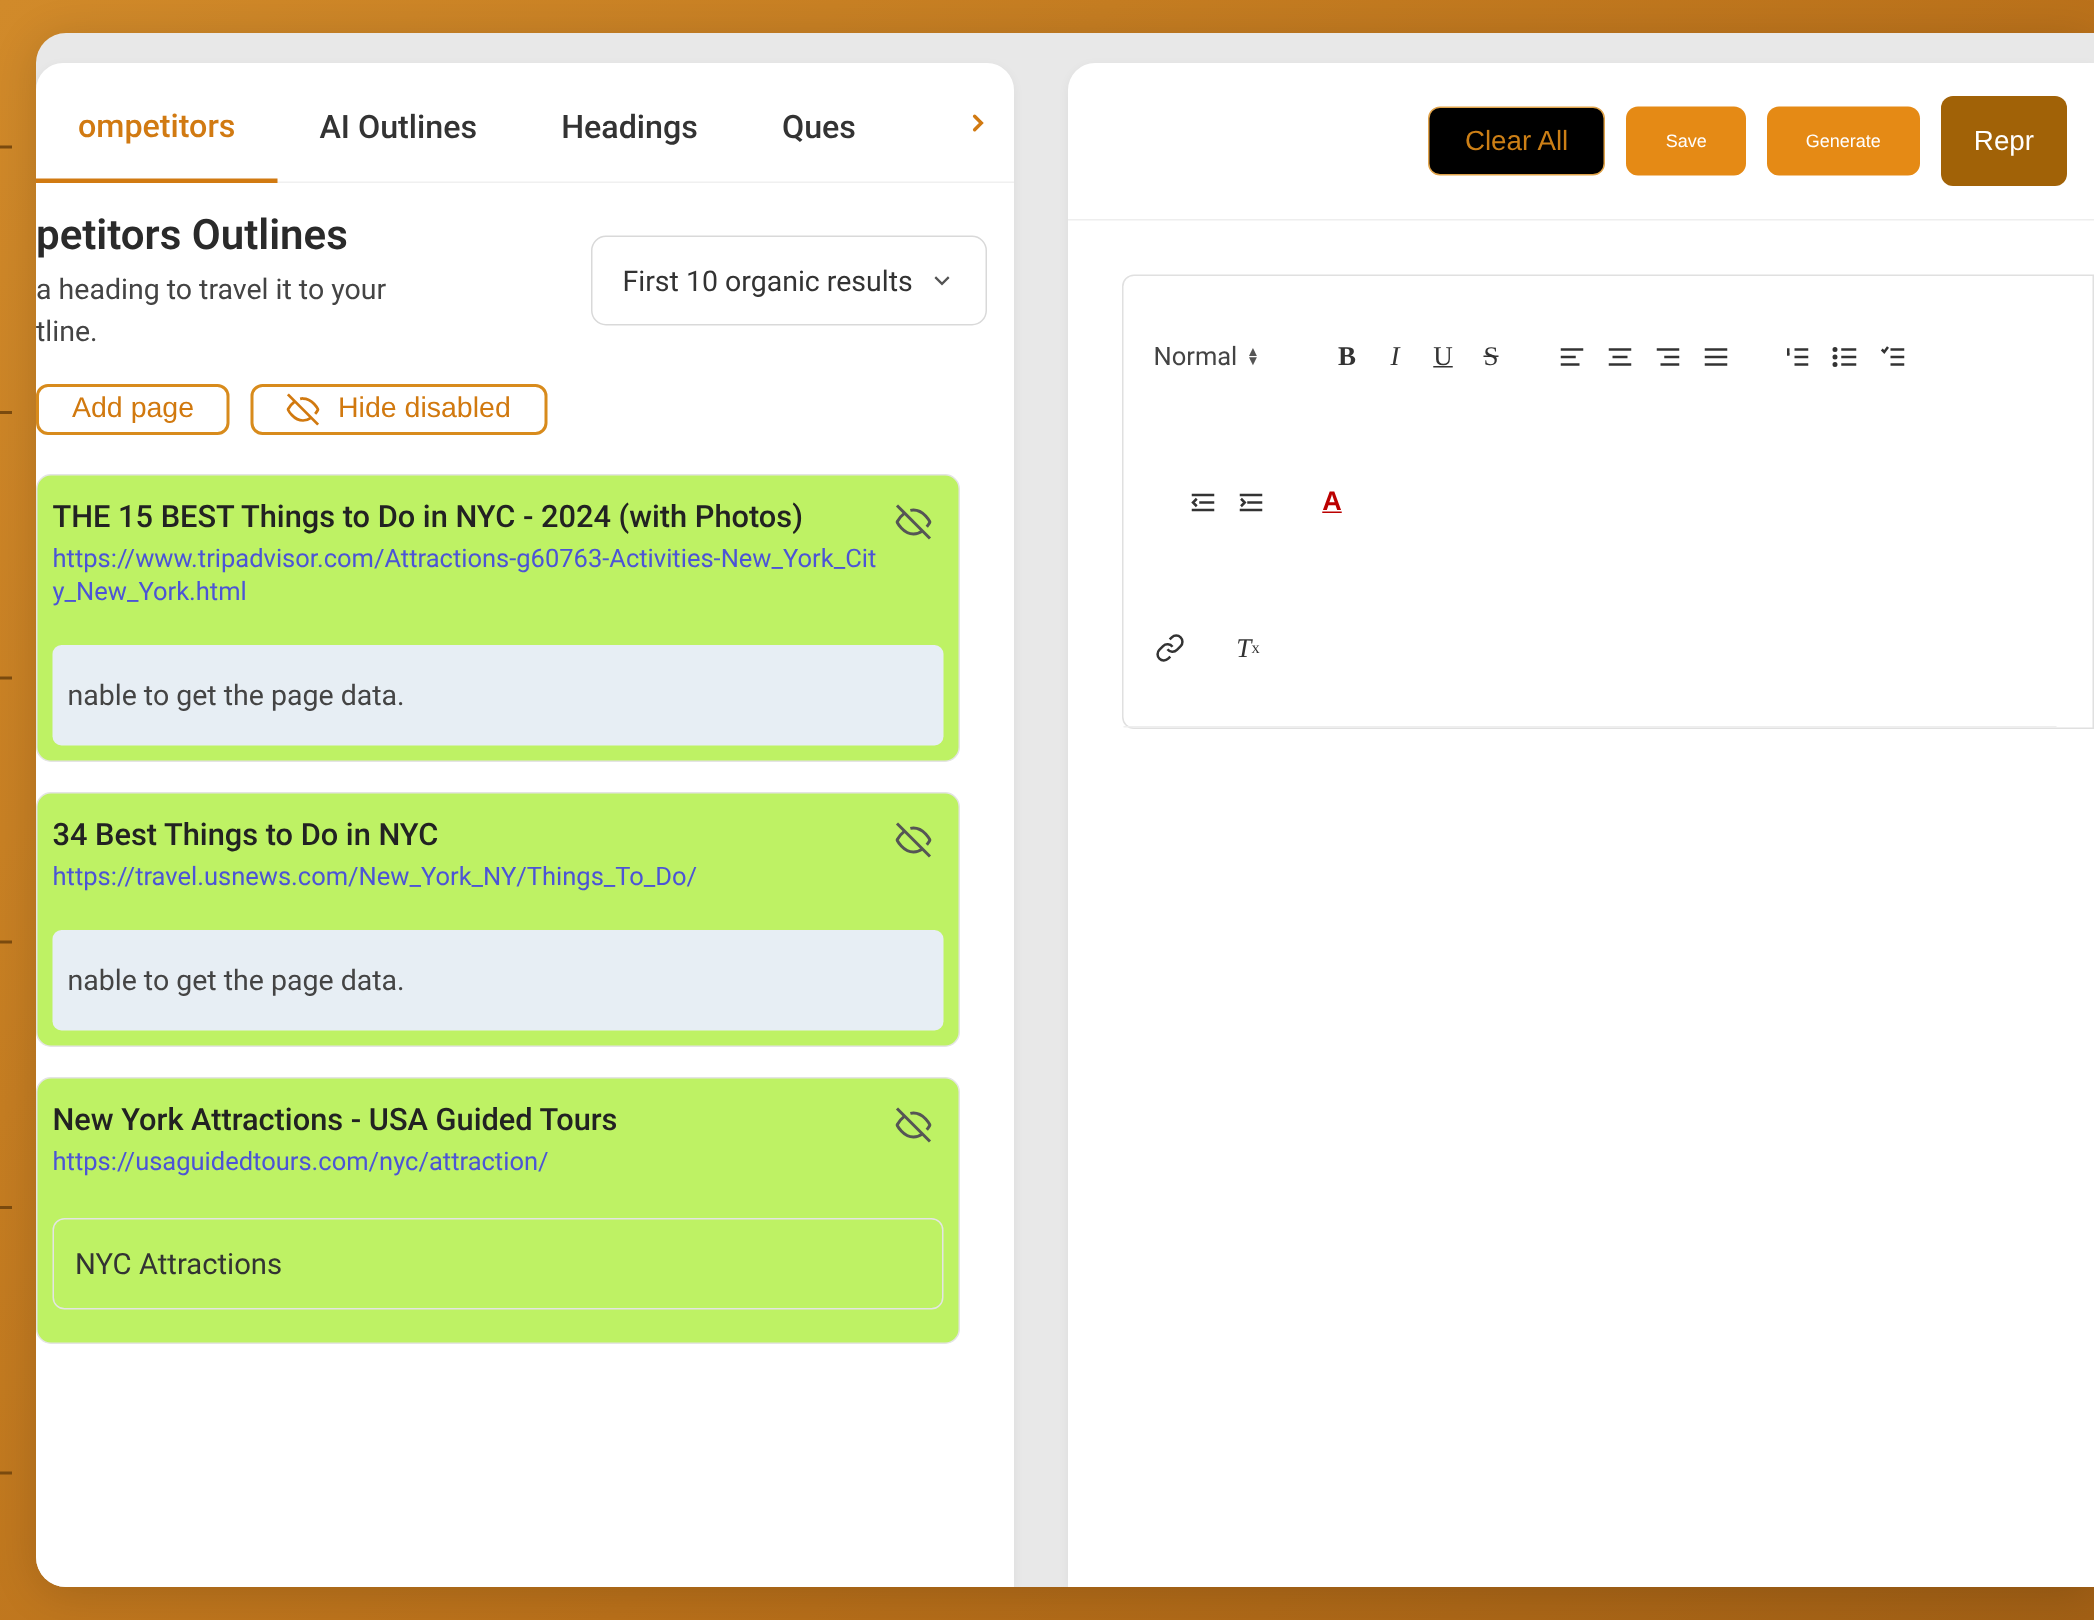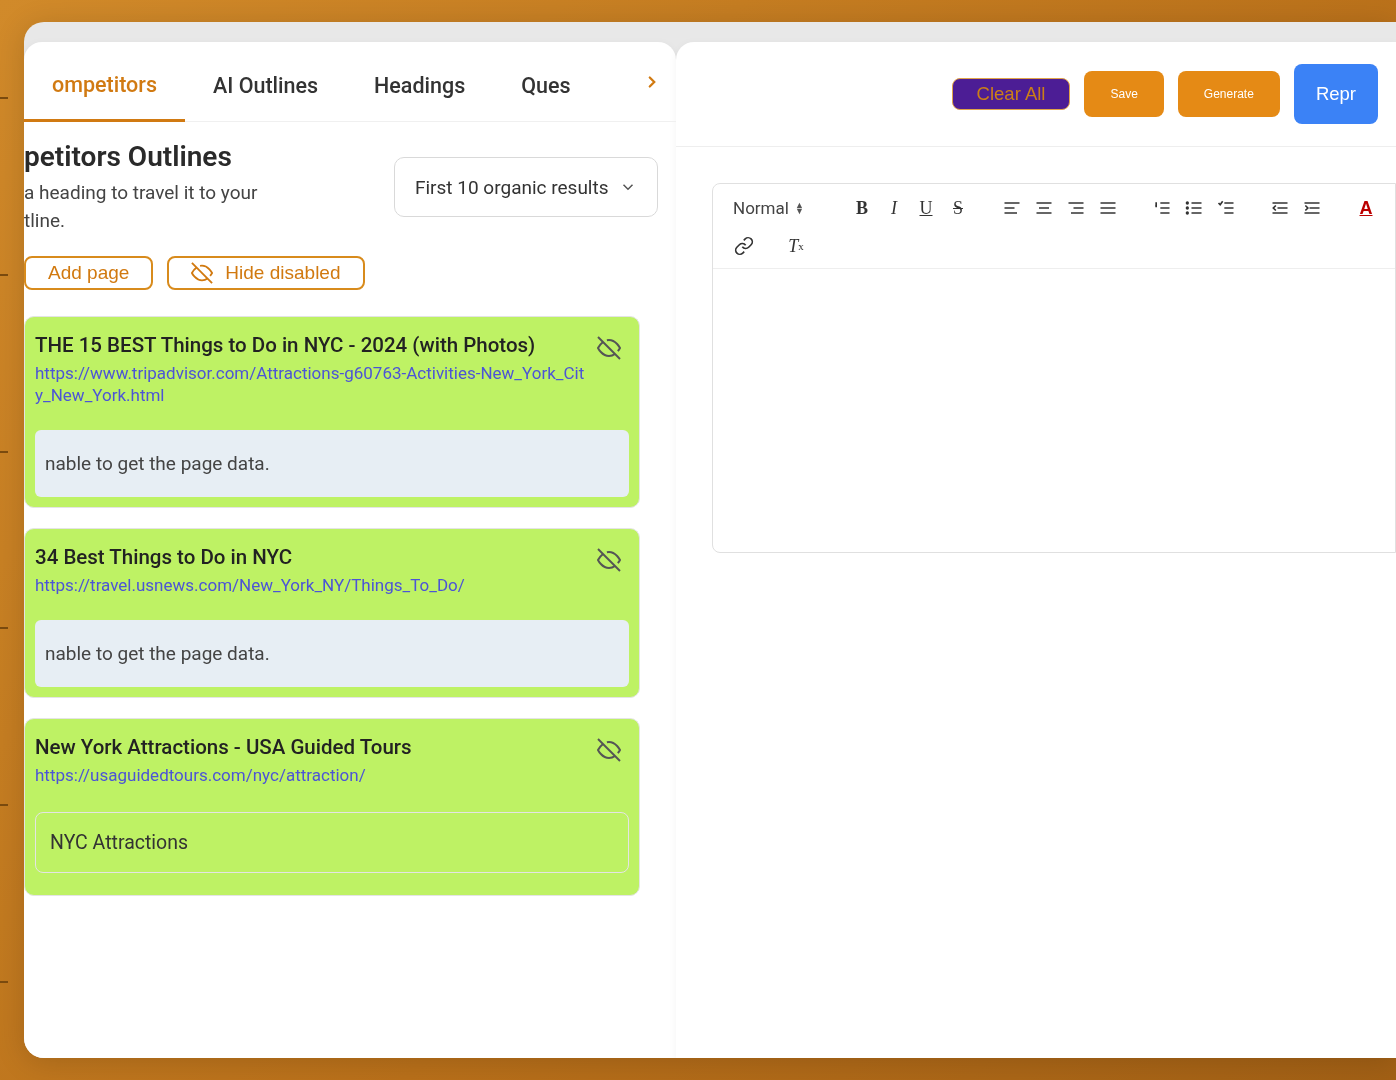--- a/index.html
+++ b/index.html
@@ -27,20 +27,21 @@
     position:absolute; left:24px; top:22px; right:0; bottom:22px;
     background:#e8e8e8;
     border-radius:20px 0 0 20px;
     overflow:hidden;
     box-shadow: 0 4px 30px rgba(0,0,0,0.15);
   }
 
   .panels {
     position:absolute; inset:0;
     display:flex;
+    gap:36px;
     padding:0;
   }
 
   
   .left-panel {
     flex:0 0 652px;
     background:#ffffff;
     border-radius:18px 18px 0 0;
     margin-top:20px;
     margin-left:0;
@@ -205,49 +206,49 @@
   }
   .right-toolbar {
     display:flex;
     justify-content:flex-end;
     align-items:center;
     gap:14px;
     padding:22px 18px 22px 18px;
     border-bottom:1px solid #eee;
   }
   .btn-clear {
-    height:32px; padding:0 24px;
+    height:46px; padding:0 24px;
     border:1.5px solid #e0a34a;
-    background:#4c1d95; color:#cc7f16;
+    background:#000000; color:#cc7f16;
     border-radius:8px; font-size:18.5px; font-weight:500;
     cursor:pointer;
   }
   .btn-solid {
     height:46px; padding:0 26px;
     border:none; border-radius:8px;
     background:#e58a15; color:#fff;
     font-size:12px; font-weight:500;
     cursor:pointer;
   }
   .btn-disabled {
     height:60px; padding:0 22px;
     border:none; border-radius:8px;
-    background:#3b82f6; color:#fff;
+    background:#a16207; color:#fff;
     font-size:18.5px; font-weight:500;
     cursor:default;
   }
 
   .editor-box {
     margin:36px 0 0 36px;
     border:1px solid #e0e0e0;
     border-radius:8px 0 0 8px;
     display:flex;
-    flex-direction:column;
+    flex-direction:row;
     width:calc(100% - 36px);
-    height:370px;
+    height:303px;
     background:#fff;
   }
   .editor-toolbar {
     display:flex;
     align-items:center;
     flex-wrap:wrap;
     gap:0;
     padding:10px 14px 8px 14px;
     border-bottom:1px solid #eee;
     row-gap:10px;

